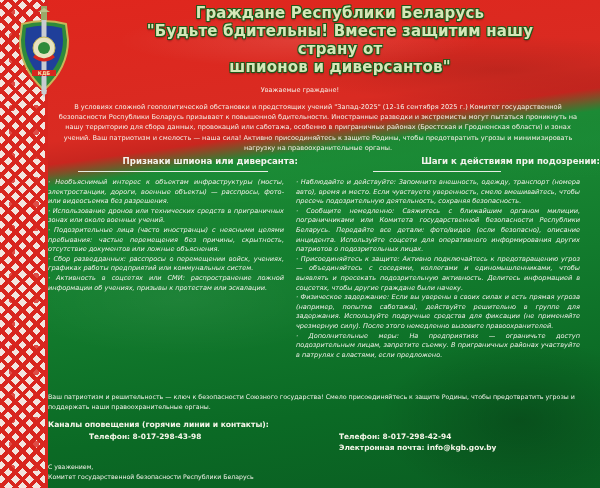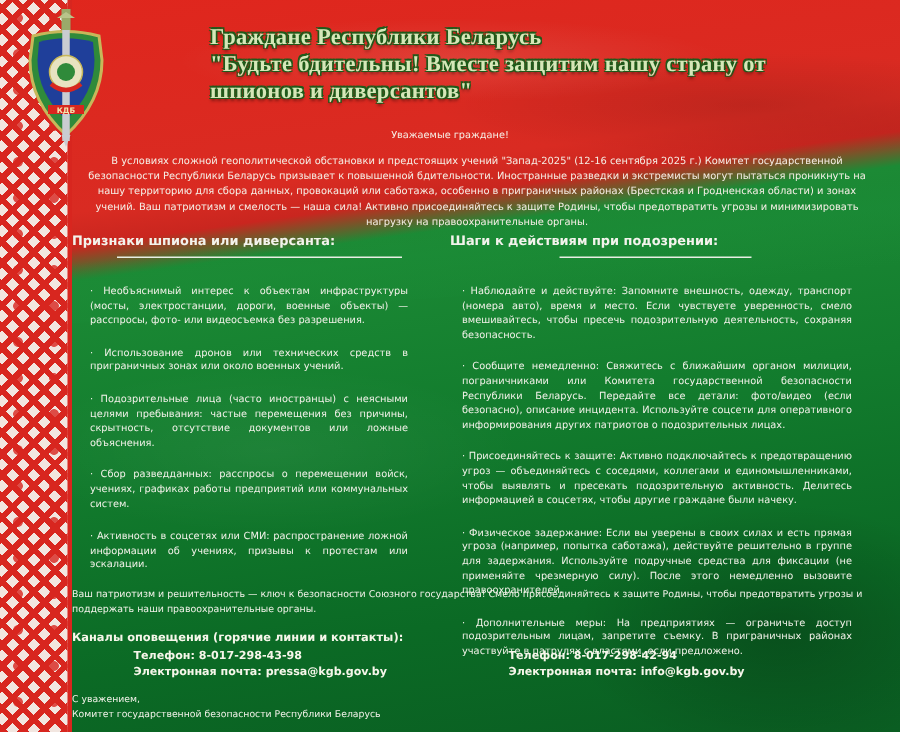--- a/index.html
+++ b/index.html
@@ -40,45 +40,45 @@
   .ornament::after {
     content: ""; position: absolute; inset: 0;
     background-image: radial-gradient(circle at 50% 50%, #d8261f 3px, transparent 3.5px);
     background-size: 24px 24px;
     opacity: 0.8;
   }
   .emblem {
     position: absolute; left: 14px; top: 6px; width: 60px; height: 94px;
   }
   .title-block {
-    position: absolute; left: 140px; top: 16px; width: 400px; text-align: left; font-family: Liberation Serif, serif;
+    position: absolute; left: 140px; top: 4px; width: 400px; text-align: center;
   }
   .title {
     color: #d6e7b8; font-weight: bold; font-size: 15px; line-height: 18px;
     text-shadow: -1px -1px 0 #1f5a1a, 1px -1px 0 #1f5a1a, -1px 1px 0 #1f5a1a, 1px 1px 0 #1f5a1a, 0 2px 2px rgba(0,0,0,0.4);
     letter-spacing: 0.2px;
   }
   .greeting {
     position: absolute; left: 0; width: 600px; top: 86px; text-align: center;
     color: #f6efe6; font-size: 6.5px;
   }
   .intro {
     position: absolute; left: 58px; width: 520px; top: 102px; text-align: center;
     color: #f6efe6; font-size: 6.6px; line-height: 10.2px;
   }
   .col-title {
-    position: absolute; color: #f3f3ec; font-weight: bold; font-size: 8.6px; text-align: left;
+    position: absolute; color: #f3f3ec; font-weight: bold; font-size: 8.6px; text-align: right;
   }
   .col-rule {
     position: absolute; height: 1px; background: #e8eee4;
   }
   .col {
     position: absolute; color: #f1f1e8; font-size: 6.55px; line-height: 9.6px; text-align: justify;
   }
-  .col p { margin: 12px; }
+  .col p { margin: 0; font-style: italic; }
   .closing {
     position: absolute; left: 48px; width: 532px; top: 392px;
     color: #f1f1e8; font-size: 6.3px; line-height: 10px;
   }
   .contacts-title {
     position: absolute; left: 48px; top: 420px;
     color: #f6f6ea; font-weight: bold; font-size: 7.6px;
   }
   .contact {
     position: absolute; color: #f6f6ea; font-weight: bold; font-size: 7.4px; line-height: 11px; margin-left: 35px;
@@ -137,21 +137,20 @@
   <p>· Физическое задержание: Если вы уверены в своих силах и есть прямая угроза (например, попытка саботажа), действуйте решительно в группе для задержания. Используйте подручные средства для фиксации (не применяйте чрезмерную силу). После этого немедленно вызовите правоохранителей.</p>
   <p>· Дополнительные меры: На предприятиях — ограничьте доступ подозрительным лицам, запретите съемку. В приграничных районах участвуйте в патрулях с властями, если предложено.</p>
 </div>
 
 <div class="closing">Ваш патриотизм и решительность — ключ к безопасности Союзного государства! Смело присоединяйтесь к защите Родины, чтобы предотвратить угрозы и поддержать наши правоохранительные органы.</div>
 
 <div class="contacts-title">Каналы оповещения (горячие линии и контакты):</div>
 
 <div class="contact" style="left:54px; top:431px;">
   <div>Телефон: 8-017-298-43-98</div>
-  <div>Электронная почта: pressa@kgb.gov.by</div>
 </div>
 
 <div class="contact" style="left:304px; top:431px;">
   <div>Телефон: 8-017-298-42-94</div>
   <div>Электронная почта: info@kgb.gov.by</div>
 </div>
 
 <div class="signature">
   <div>С уважением,</div>
   <div>Комитет государственной безопасности Республики Беларусь</div>

